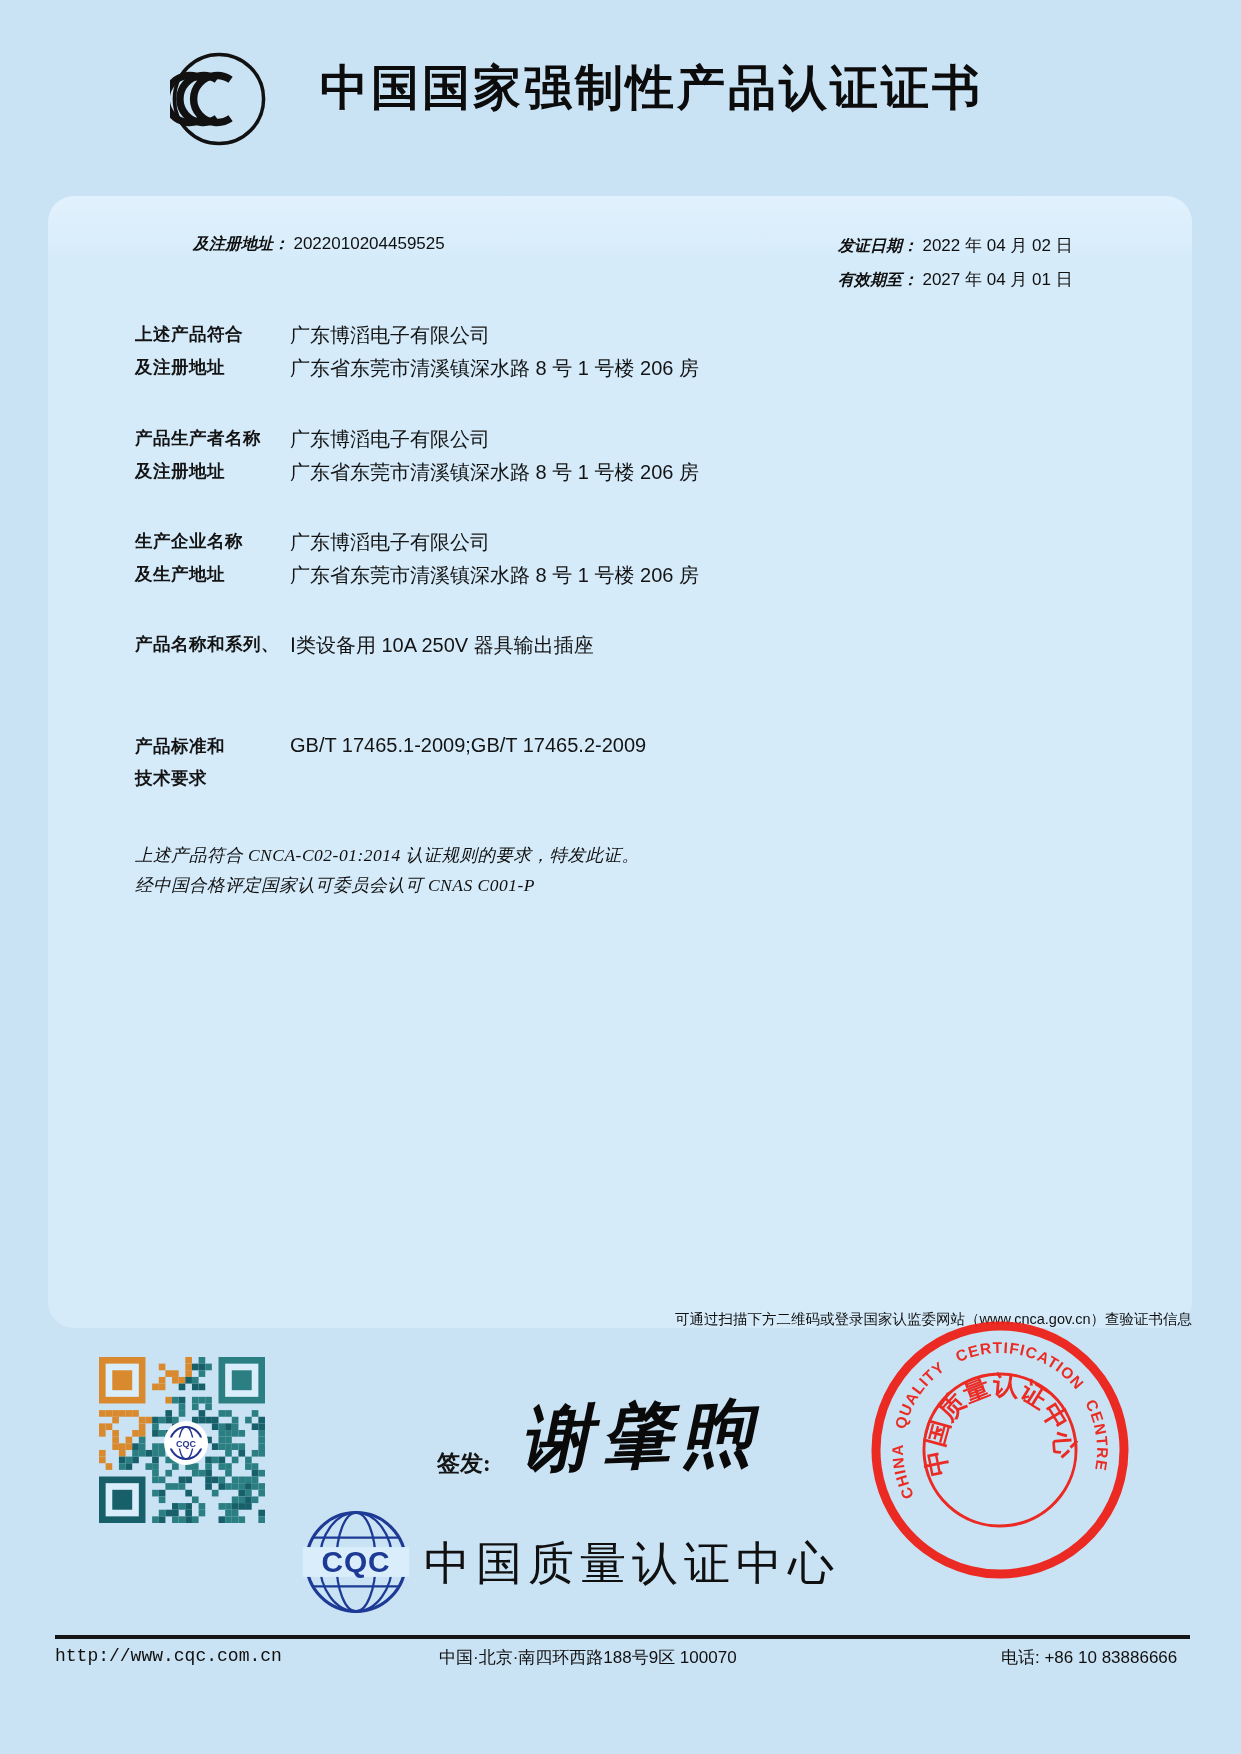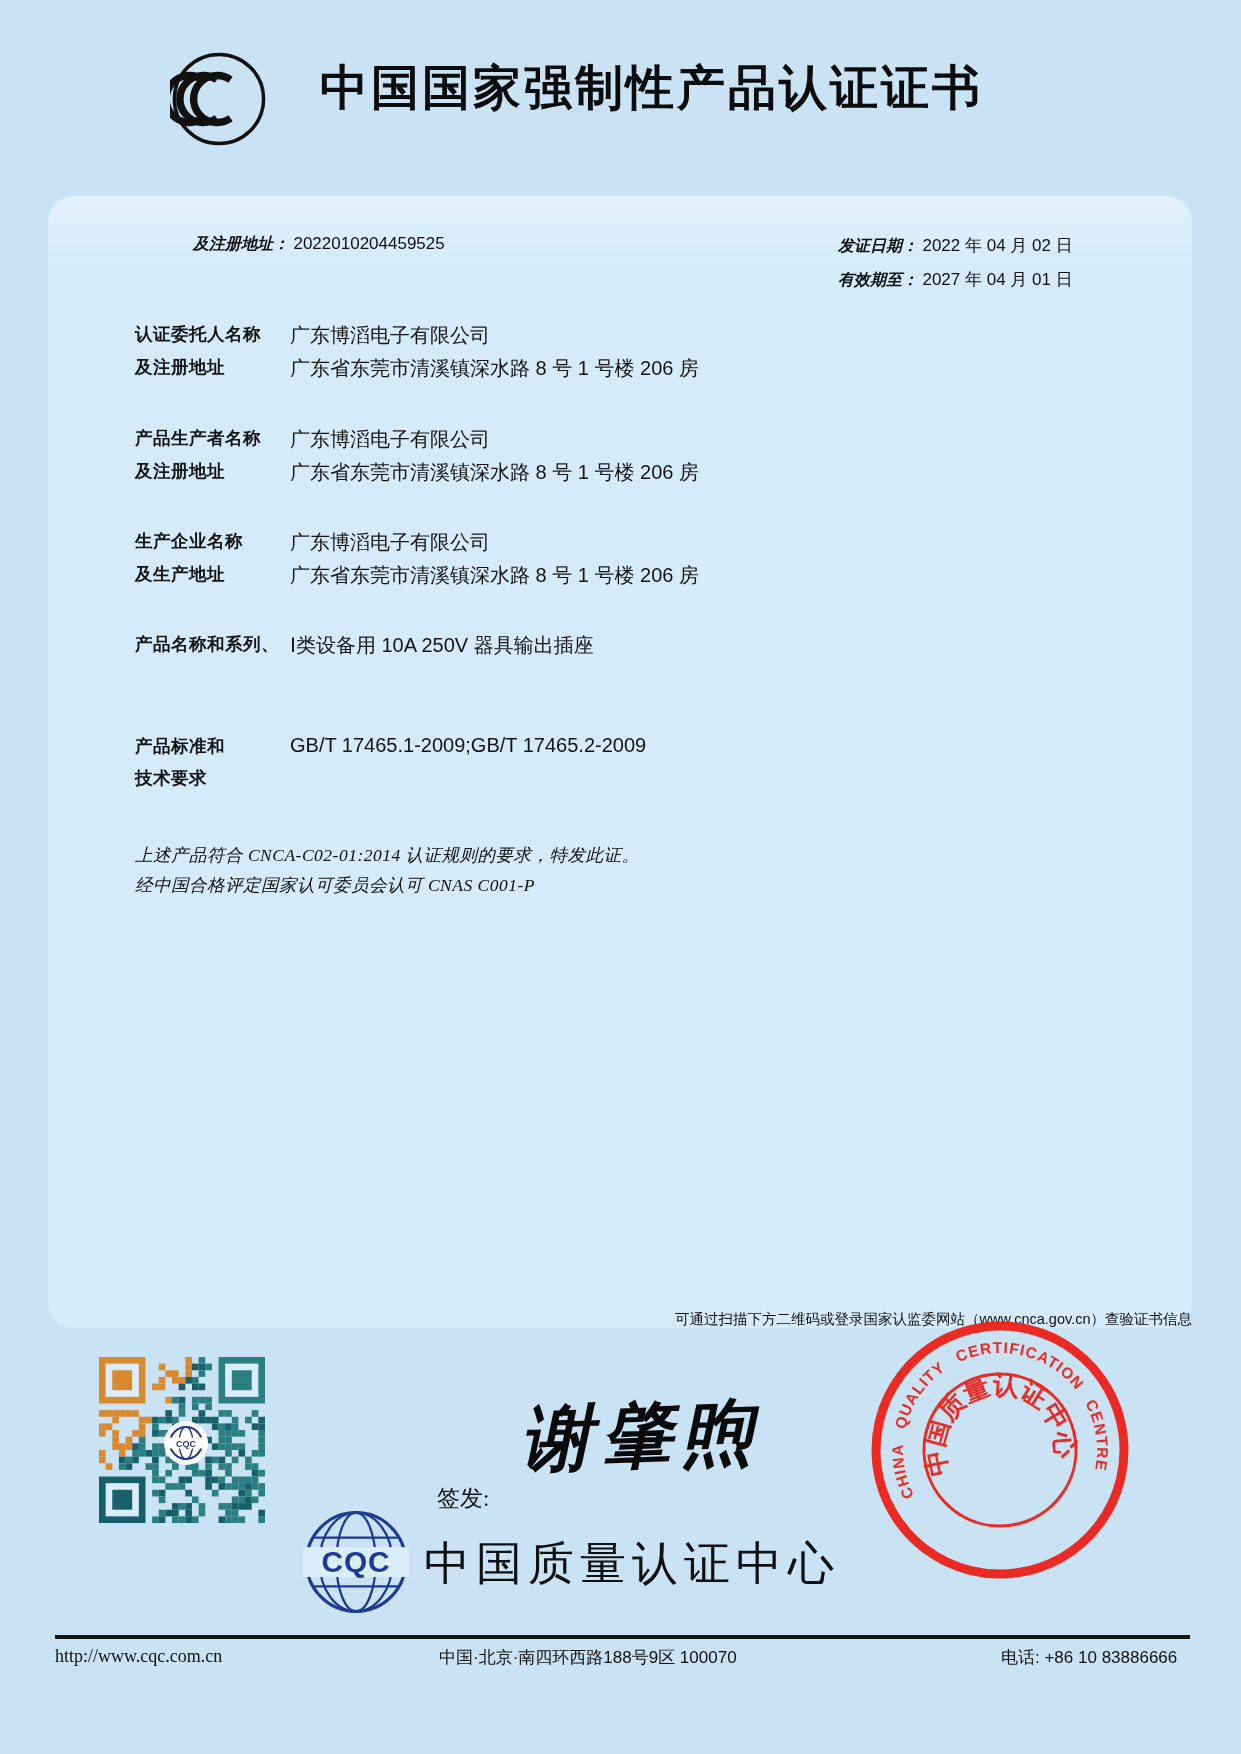--- a/index.html
+++ b/index.html
@@ -23,28 +23,28 @@
   .frow { position:absolute; left:0; width:100%; height:26px; }
   .flabel { position:absolute; left:135px; font-weight:bold; font-size:17.5px; letter-spacing:0.5px; }
   .fvalue { position:absolute; left:290px; font-size:20px; }
 
   .stmt { font-family:"Liberation Serif", serif; font-style:italic; font-size:17.5px;
           line-height:30px; letter-spacing:0.5px; color:#101010; }
 
   .verify { position:absolute; left:48px; top:1310px; width:1144px; text-align:right;
             font-size:14.5px; color:#101010; }
 
-  .sign-label { font-family:"Liberation Serif", serif; font-weight:normal; font-size:23px;margin-top:35px; }
+  .sign-label { font-family:"Liberation Serif", serif; font-weight:bold; font-size:23px; }
   .sign-name  { font-family:"Liberation Serif", serif; font-style:italic; font-weight:bold;
                 font-size:72px; letter-spacing:8px; transform:rotate(-2deg); color:#0a0a0a; }
 
   .issuer-name { font-size:46px; font-weight:500; letter-spacing:6px; color:#101010; }
 
   .divider { position:absolute; left:55px; top:1635px; width:1135px; height:4px; background:#151515; }
-  .mono { font-family:Liberation Serif, serif; }
+  .mono { font-family:Liberation Mono, monospace; }
   .footer-txt { font-size:17px; color:#101010; }
 
   .stamp-wrap { position:absolute; left:865px; top:1315px; width:270px; height:270px;
                 transform:rotate(-8deg); opacity:0.93; }
 </style>
 </head>
 <body>
 
 <div class="page">
 
@@ -66,21 +66,21 @@
   <div class="abs" style="left:838px; top:234px;">
     <span class="kaiti-b">发证日期：</span>
     <span class="num-val">2022 年 04 月 02 日</span>
   </div>
   <div class="abs" style="left:838px; top:268px;">
     <span class="kaiti-b">有效期至：</span>
     <span class="num-val">2027 年 04 月 01 日</span>
   </div>
 
   <div class="frow" style="top:322px">
-    <span class="flabel">认证委托人名称</span>
+    <span class="flabel">上述产品符合</span>
     <span class="fvalue">广东博滔电子有限公司</span>
     </div>
   <div class="frow" style="top:355px">
     <span class="flabel">及注册地址</span>
     <span class="fvalue">广东省东莞市清溪镇深水路 8 号 1 号楼 206 房</span>
     </div>
 
   <div class="frow" style="top:426px">
     <span class="flabel">产品生产者名称</span>
     <span class="fvalue">广东博滔电子有限公司</span>

